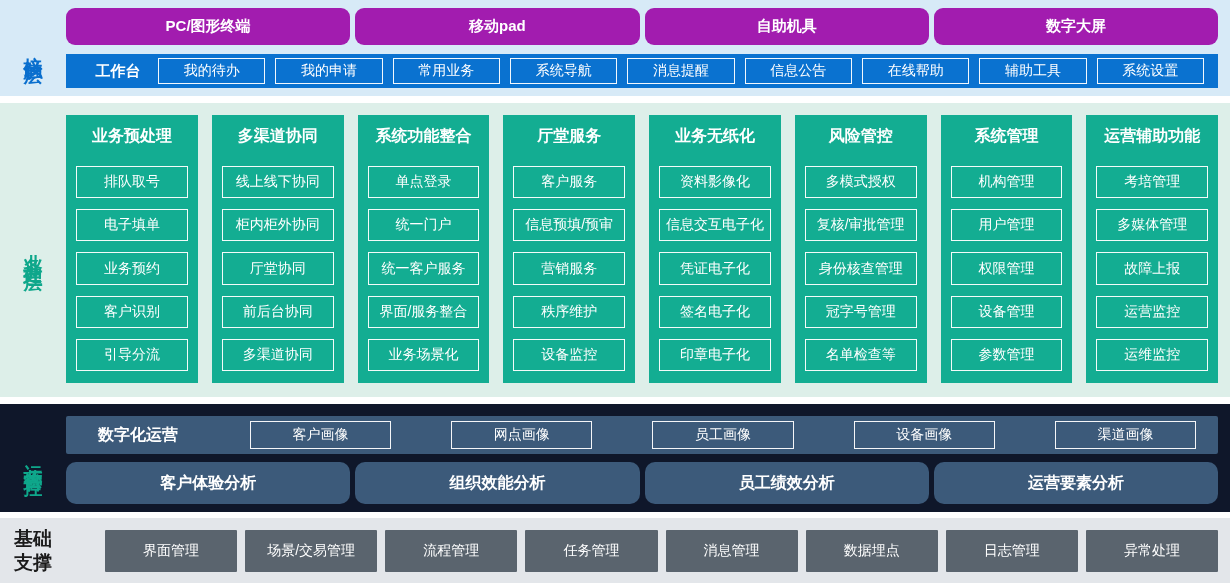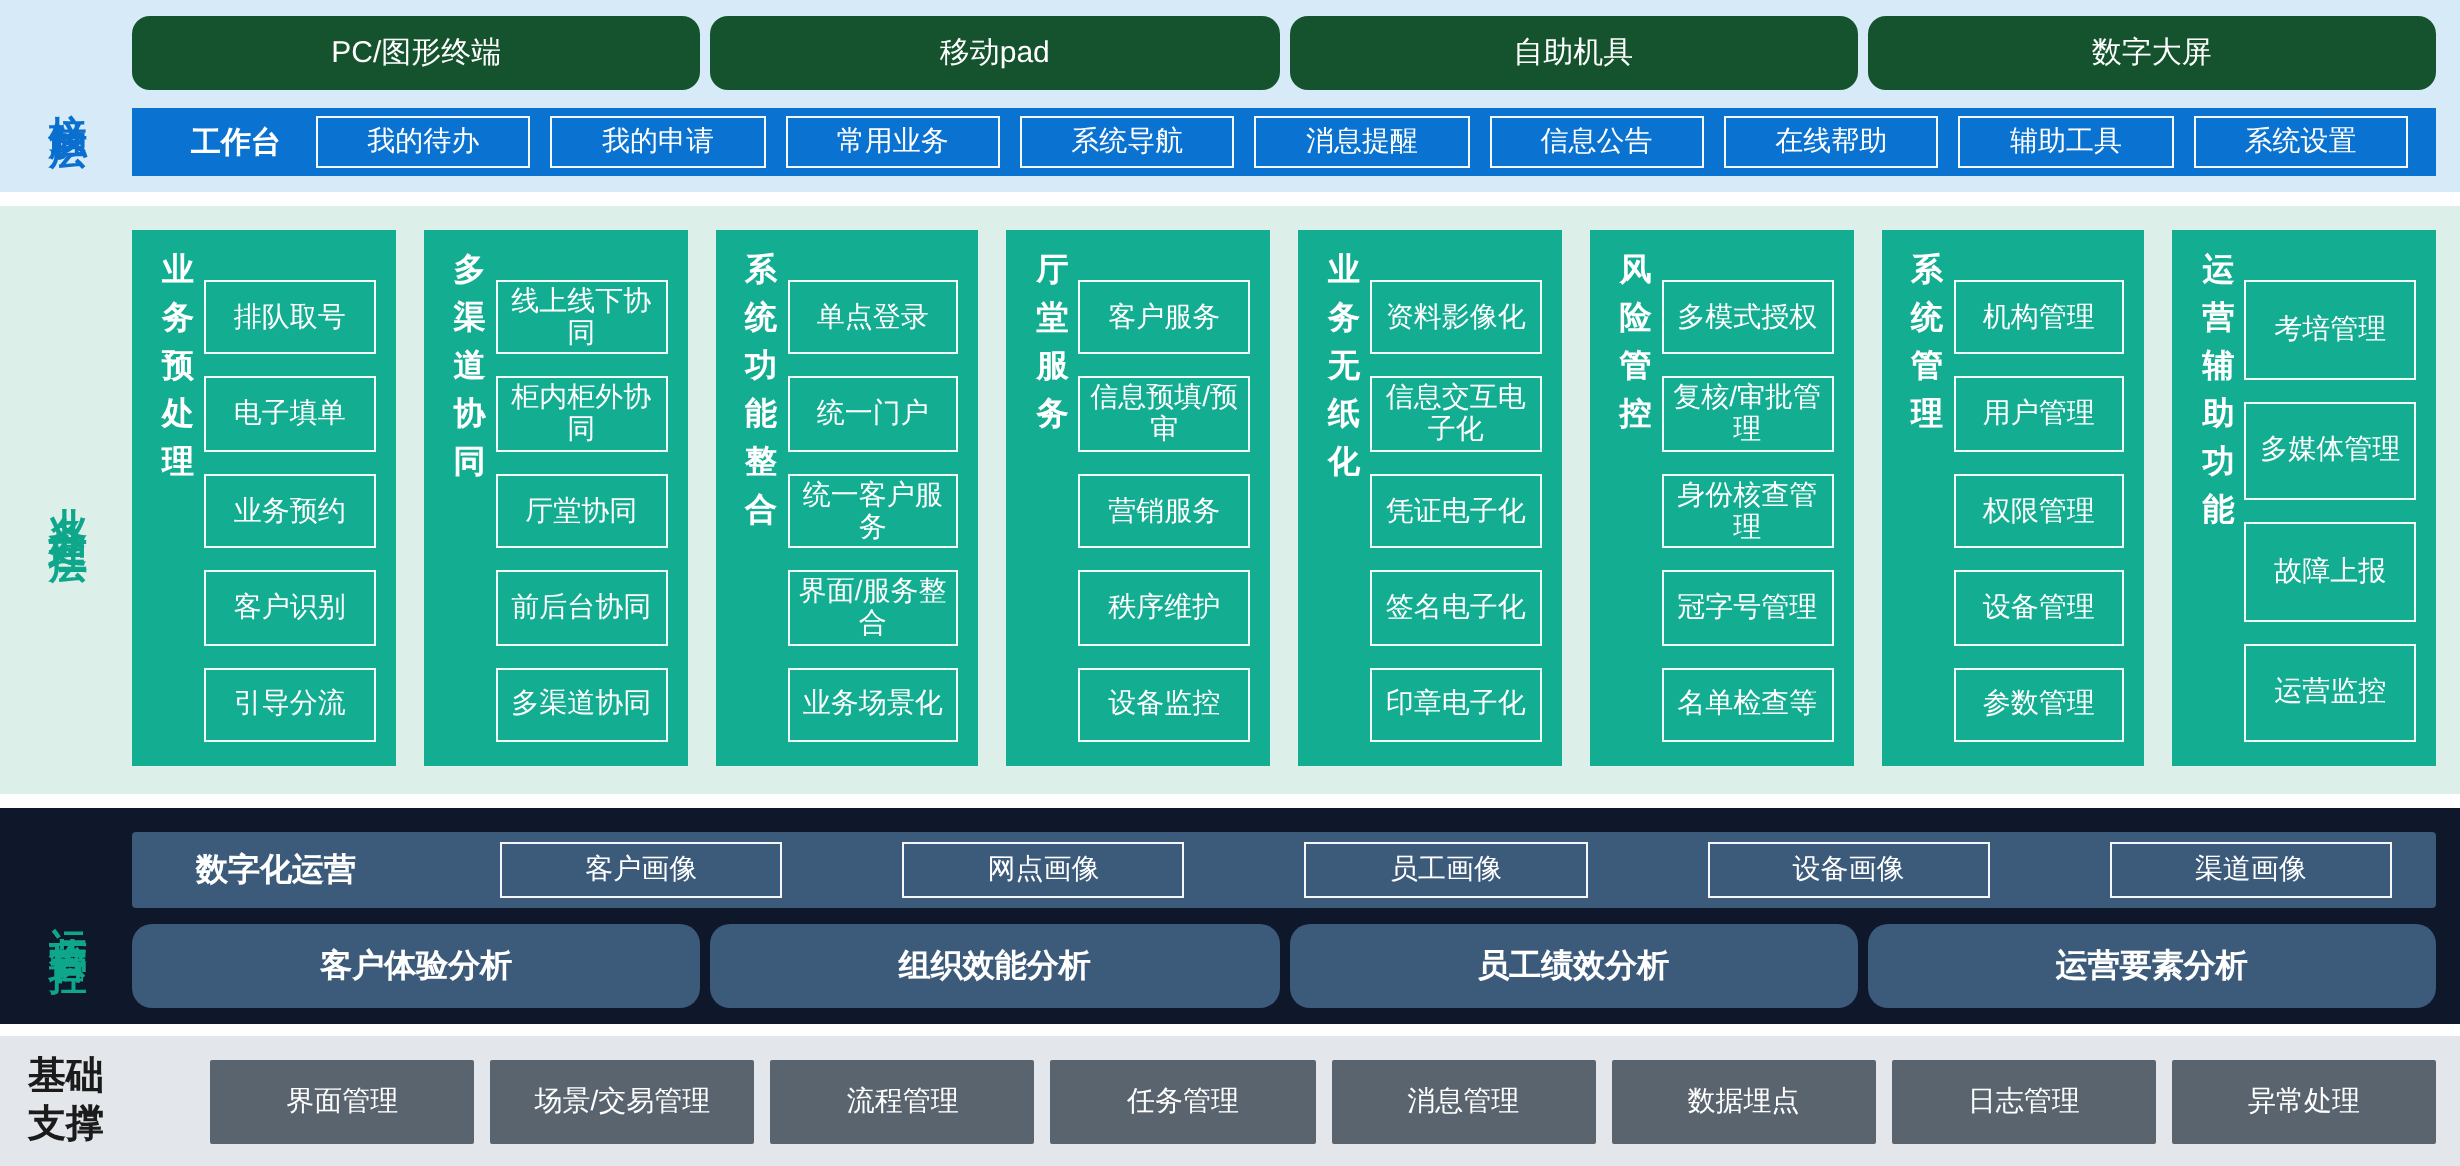--- a/index.html
+++ b/index.html
@@ -22,22 +22,22 @@
     font-weight: 700;
     font-size: 19px;
     letter-spacing: 5px;
   }
 
   
   .band-contact { height: 96px; background: #d7eaf7; }
   .band-contact .v-label { color: #0a6fce; }
   .terminal-row { display: flex; gap: 5px; margin-top: 8px; height: 37px; }
   .terminal {
-    flex: 1; background: #14532d; color: #fff;
-    border-radius: 9px; font-weight: 400; font-size: 15px;
+    flex: 1; background: #a21caf; color: #fff;
+    border-radius: 9px; font-weight: 700; font-size: 15px;
     display: flex; align-items: center; justify-content: center;
   }
   .workbench-bar {
     margin-top: 9px; height: 34px; background: #0a72d0;
     display: flex; align-items: center; padding-right: 14px;
   }
   .workbench-label {
     width: 92px; flex: 0 0 92px; color: #fff; font-weight: 700;
     font-size: 15px; text-align: center; padding-left: 12px;
   }
@@ -47,21 +47,21 @@
     color: #fff; font-size: 14px;
     display: flex; align-items: center; justify-content: center;
   }
 
   
   .band-business { height: 294px; background: #ddefe9; margin-top: 7px; }
   .band-business .v-label { color: #0fa78b; }
   .columns { display: flex; gap: 14px; margin-top: 12px; height: 268px; }
   .col {
     flex: 1; background: #13ad92; padding: 9px 10px 12px;
-    display: flex; flex-direction: row;
+    display: flex; flex-direction: column;
   }
   .col-title {
     color: #fff; font-weight: 700; font-size: 16px; text-align: center;
     height: 26px; line-height: 24px; flex: 0 0 26px;
   }
   .col-items { flex: 1; display: flex; flex-direction: column; gap: 11px; margin-top: 16px; }
   .g-item {
     flex: 1; border: 1px solid rgba(255,255,255,.95); color: #fff;
     font-size: 14px; line-height: 1.12; text-align: center; padding: 1px 2px;
     display: flex; align-items: center; justify-content: center;
@@ -219,20 +219,21 @@
         </div>
       </div>
 
       <div class="col">
         <div class="col-title">运营辅助功能</div>
         <div class="col-items">
           <div class="g-item">考培管理</div>
           <div class="g-item">多媒体管理</div>
           <div class="g-item">故障上报</div>
           <div class="g-item">运营监控</div>
+          <div class="g-item">运维监控</div>
         </div>
       </div>
 
     </div>
   </div>
 </div>
 
 <div class="band band-ops">
   <div class="gutter">
     <div class="v-label">运营管控</div>

